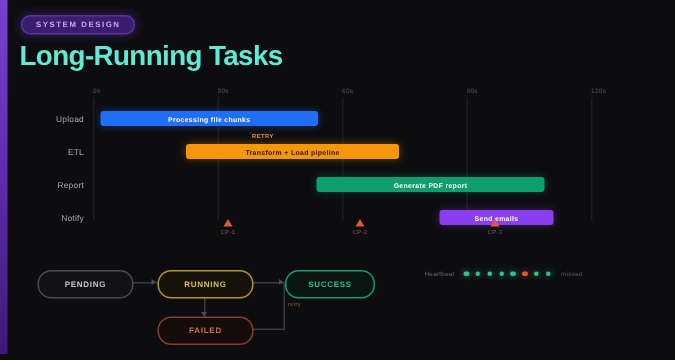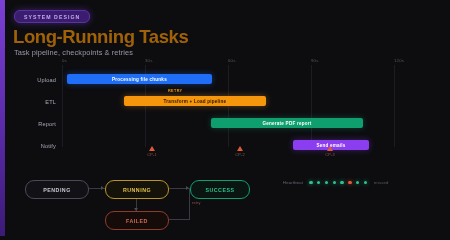--- a/index.html
+++ b/index.html
@@ -24,21 +24,21 @@
     background:#3a1d6e;
     border:1px solid #5b32a6;
     color:#c9a6f5;
     font-size:5.2px;letter-spacing:1.05px;font-weight:bold;
     display:flex;align-items:center;
     box-shadow:0 0 7px rgba(122,63,212,.45);
   }
   .title{
     position:absolute;left:13px;top:26px;
     font-size:18.5px;font-weight:bold;letter-spacing:-.4px;
-    color:#a16207;
+    color:#5eead4;
   }
   .subtitle{
     position:absolute;left:14px;top:48px;
     font-size:7.4px;color:#9a9aa8;letter-spacing:.1px;
   }
 
   
   .gantt{position:absolute;left:0;top:58px;width:450px;height:90px;}
   .axis-label{
     position:absolute;top:0;
@@ -121,21 +121,20 @@
 </style>
 </head>
 <body>
 
 <div class="accent-rail"></div>
 
 <div class="slide">
 
   <div class="badge">SYSTEM DESIGN</div>
   <div class="title">Long-Running Tasks</div>
-  <div class="subtitle">Task pipeline, checkpoints &amp; retries</div>
 
   <div class="gantt" id="gantt">
       <div class="axis-label" style="left: 62px;">0s</div>
       <div class="gridline" style="left: 62px;"></div>
       <div class="axis-label" style="left: 145px;">30s</div>
       <div class="gridline" style="left: 145px;"></div>
       <div class="axis-label" style="left: 228px;">60s</div>
       <div class="gridline" style="left: 228px;"></div>
       <div class="axis-label" style="left: 311px;">90s</div>
       <div class="gridline" style="left: 311px;"></div>

